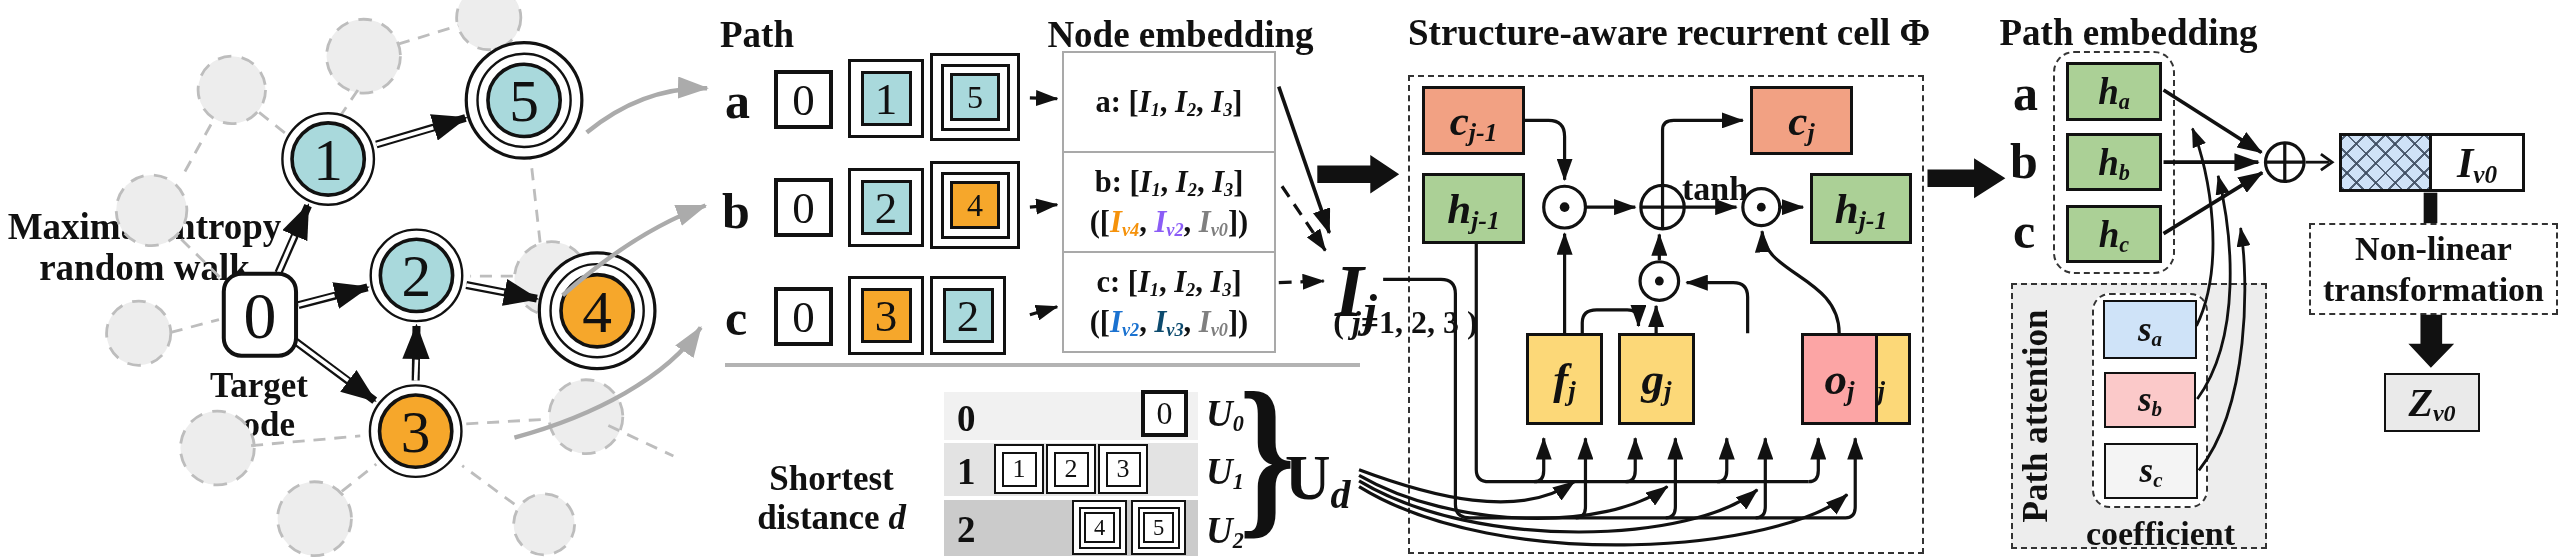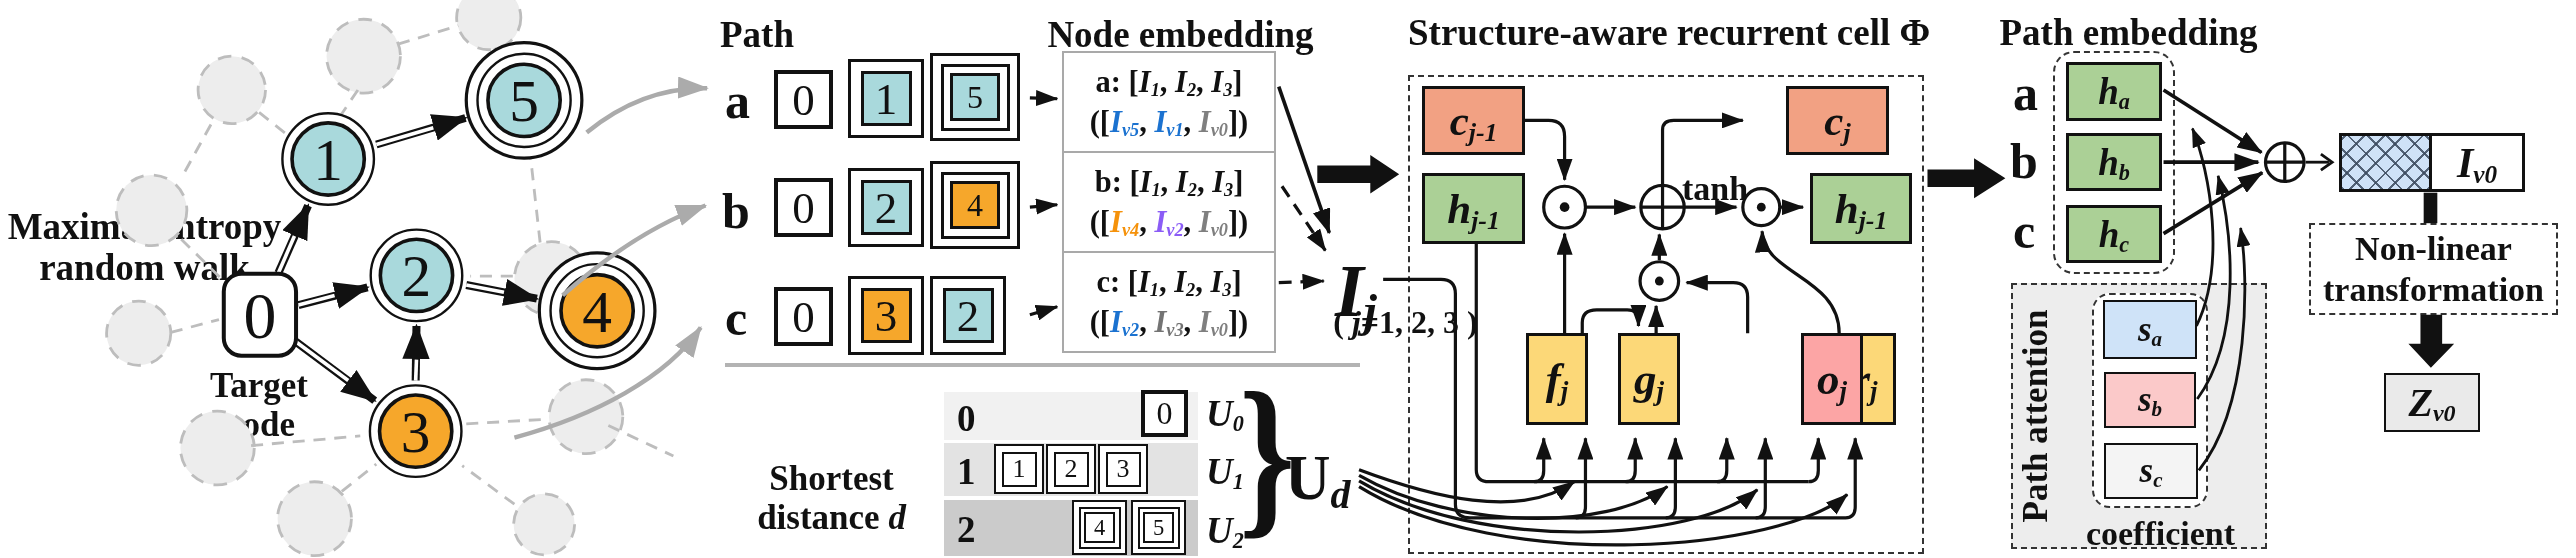--- a/index.html
+++ b/index.html
@@ -20,21 +20,21 @@
 .m{font-style:italic;font-weight:bold}
 .rm{font-style:normal;font-weight:bold}
 sub{font-size:60%;font-style:italic;font-weight:bold;vertical-align:-0.22em;line-height:0}
 .ne{border:2.4px solid #a9a9a9;background:#fff;display:flex;flex-direction:column}
 .ne-row{flex:1;display:flex;flex-direction:column;align-items:center;justify-content:center;
         font-size:30.5px;font-weight:bold;line-height:1.32;white-space:nowrap}
 .ne-row+.ne-row{border-top:2.4px solid #a9a9a9}
 .dash{border:2.4px dashed #333}
 .dashr{border:2.4px dashed #333;border-radius:21px}
 .band{position:absolute}
-.gate{width:62px;height:92px;font-size:45px}
+.gate{width:77px;height:92px;font-size:45px}
 .cellbox{font-size:43px}
 .hbox{font-size:37px}
 .sbox{font-size:35px}
 .vflex{display:flex;align-items:center;justify-content:center}
 .hatch{background-color:#cfe2f7;
  background-image:repeating-linear-gradient(45deg,rgba(60,75,95,.85) 0 2px,transparent 2px 13.7px),
  repeating-linear-gradient(-45deg,rgba(60,75,95,.85) 0 2px,transparent 2px 13.7px)}
 #ovl{position:absolute;left:0;top:0;z-index:6;pointer-events:none}
 .z1{z-index:1}
 </style>
@@ -102,29 +102,28 @@
     <div class="rb" style="width: 51px; height: 55px; background-color: rgb(169, 217, 220);">
         <span class="num">2</span>
       </div>
     </div>
 
   <div class="abs hdr z1" style="left:1036px;top:13px;width:289px">Node embedding</div>
 
   <div class="abs ne z1" style="left:1062px;top:51px;width:214px;height:302px">
     <div class="ne-row">
       <div><span class="rm">a:</span>&nbsp;<span class="rm">[</span><span class="m">I</span><sub>1</sub><span>, </span><span class="m">I</span><sub>2</sub><span>, </span><span class="m">I</span><sub>3</sub><span class="rm">]</span></div>
-      <div><span class="rm">([</span><span class="m" style="color: rgb(27, 114, 208);"><span>I</span><sub>v5</sub></span><span>, </span><span class="m" style="color: rgb(27, 114, 208);"><span>I</span><sub>v1</sub></span><span>, </span><span class="m" style="color: rgb(127, 127, 127);"><span>I</span><sub>v0</sub></span><span class="rm">])</span></div>
     </div>
     <div class="ne-row">
       <div><span class="rm">b:</span>&nbsp;<span class="rm">[</span><span class="m">I</span><sub>1</sub><span>, </span><span class="m">I</span><sub>2</sub><span>, </span><span class="m">I</span><sub>3</sub><span class="rm">]</span></div>
       <div><span class="rm">([</span><span class="m" style="color: rgb(245, 146, 11);"><span>I</span><sub>v4</sub></span><span>, </span><span class="m" style="color: #8b5cf6;"><span>I</span><sub>v2</sub></span><span>, </span><span class="m" style="color: rgb(127, 127, 127);"><span>I</span><sub>v0</sub></span><span class="rm">])</span></div>
     </div>
     <div class="ne-row">
       <div><span class="rm">c:</span>&nbsp;<span class="rm">[</span><span class="m">I</span><sub>1</sub><span>, </span><span class="m">I</span><sub>2</sub><span>, </span><span class="m">I</span><sub>3</sub><span class="rm">]</span></div>
-      <div><span class="rm">([</span><span class="m" style="color: rgb(27, 114, 208);"><span>I</span><sub>v2</sub></span><span>, </span><span class="m" style="color: #737373;"><span>I</span><sub>v3</sub></span><span>, </span><span class="m" style="color: rgb(127, 127, 127);"><span>I</span><sub>v0</sub></span><span class="rm">])</span></div>
+      <div><span class="rm">([</span><span class="m" style="color: rgb(27, 114, 208);"><span>I</span><sub>v2</sub></span><span>, </span><span class="m" style="color: #0c4a6e;"><span>I</span><sub>v3</sub></span><span>, </span><span class="m" style="color: rgb(127, 127, 127);"><span>I</span><sub>v0</sub></span><span class="rm">])</span></div>
     </div>
   </div>
 
   <div class="abs z1" style="left:1335px;top:249px;font-size:74px">
     <span class="m">I</span><sub style="font-size:47px">j</sub>
   </div>
   <div class="abs z1" style="left:1319px;top:304px;width:173px;font-size:32px;font-weight:bold;text-align:center;white-space:nowrap">
     <span>( </span><span class="m">j</span><span>=1, 2, 3 )</span>
   </div>
 
@@ -189,21 +188,21 @@
 
   <div class="abs hdr z1" style="left:1408px;top:11.2px;width:522px">Structure-aware recurrent cell Φ</div>
   <div class="abs dash z1" style="left:1408px;top:75px;width:516px;height:479px"></div>
 
   <div class="abs mbox cellbox z1" style="left: 1422px; top: 86px; width: 103px; height: 69px; background-color: rgb(242, 161, 131);">
     <span class="m"><span>c</span><sub>j-1</sub></span>
     </div>
   <div class="abs mbox cellbox z1" style="left: 1422px; top: 173px; width: 103px; height: 71px; background-color: rgb(171, 208, 150);">
     <span class="m"><span>h</span><sub>j-1</sub></span>
     </div>
-  <div class="abs mbox cellbox z1" style="left: 1750px; top: 86px; width: 103px; height: 69px; background-color: rgb(242, 161, 131); margin-left: 36px;">
+  <div class="abs mbox cellbox z1" style="left: 1750px; top: 86px; width: 103px; height: 69px; background-color: rgb(242, 161, 131);">
     <span class="m"><span>c</span><sub>j</sub></span>
     </div>
   <div class="abs mbox cellbox z1" style="left: 1810px; top: 173px; width: 102px; height: 71px; background-color: rgb(171, 208, 150);">
     <span class="m"><span>h</span><sub>j-1</sub></span>
     </div>
 
   <div class="abs z1" style="left:1682px;top:170px;font-size:34px;font-weight:bold">tanh</div>
 
   <div class="abs mbox gate z1" style="left: 1526px; top: 333px; background-color: rgb(252, 216, 120);">
     <span class="m"><span>f</span><sub>j</sub></span>

